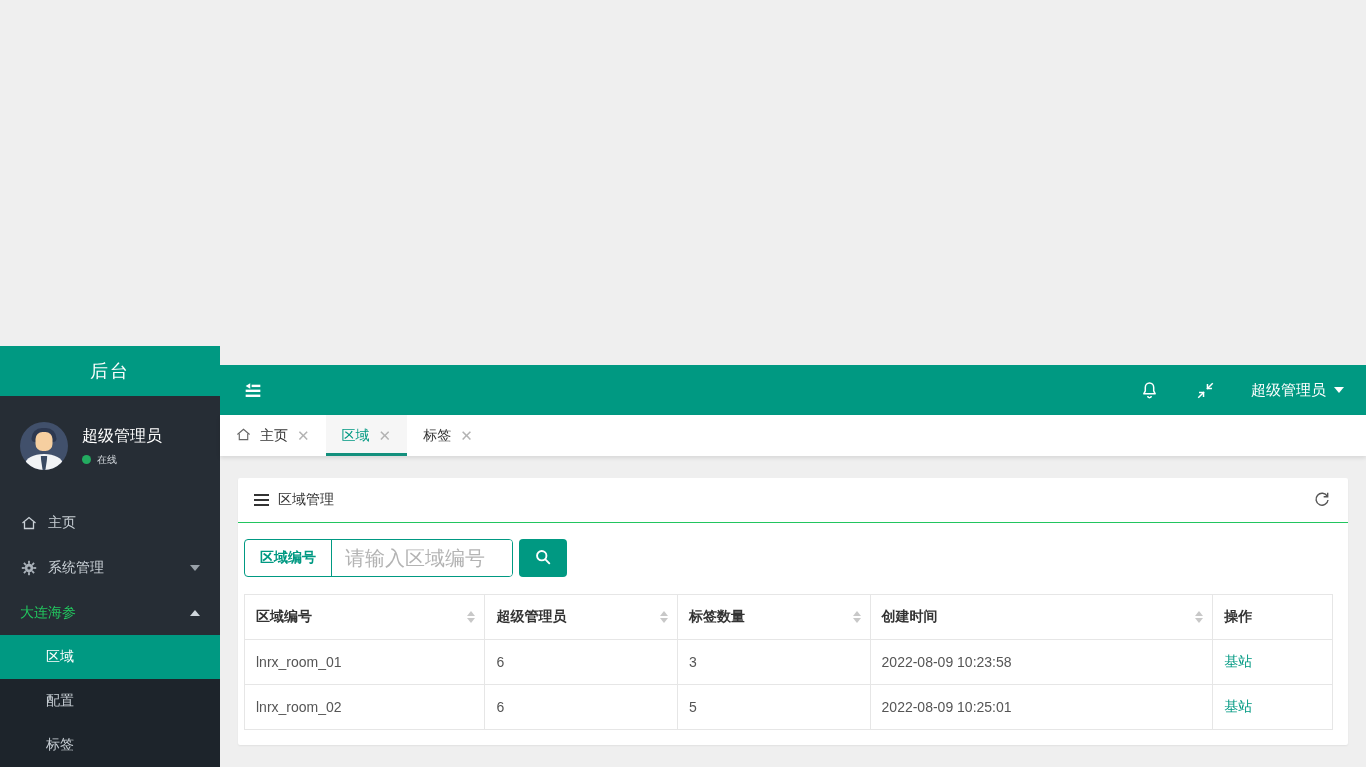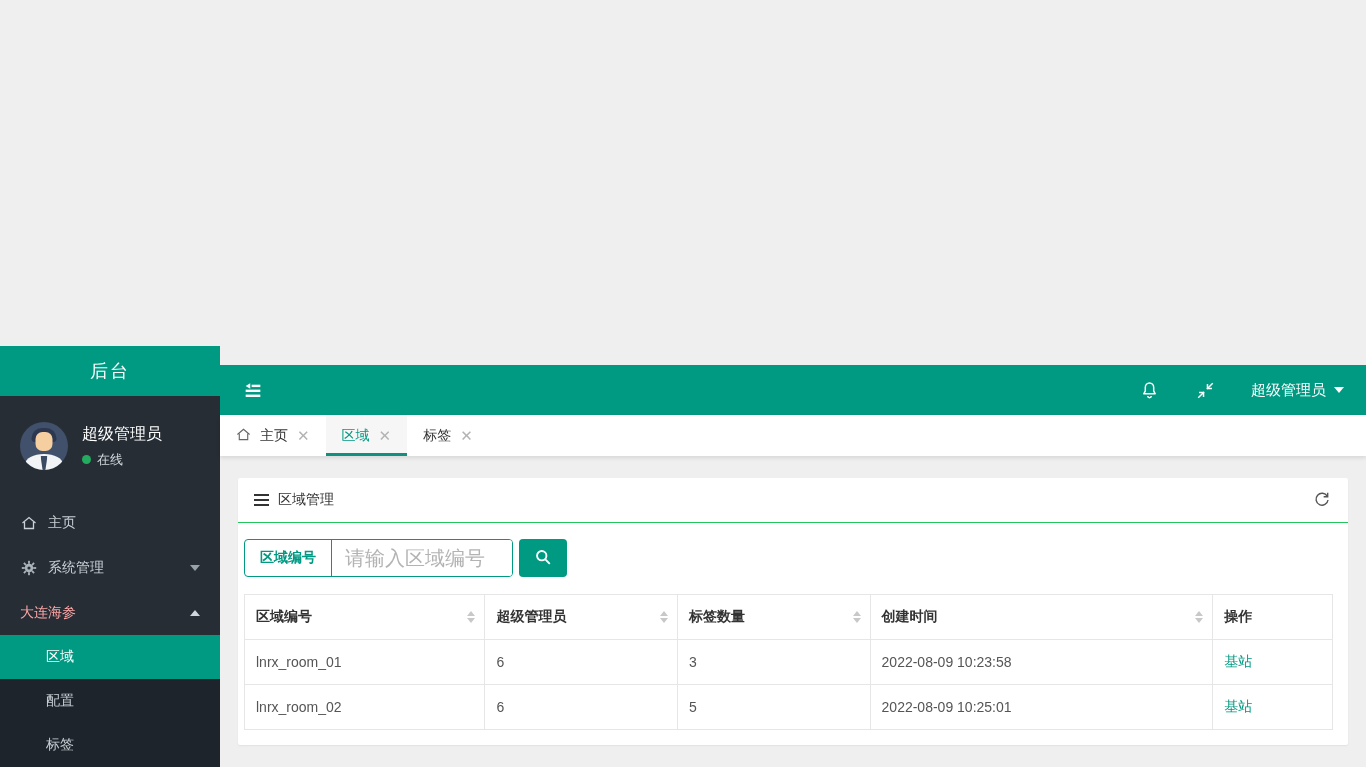--- a/index.html
+++ b/index.html
@@ -12,26 +12,26 @@
   .sidebar { width:220px; flex-shrink:0; background:#262d35; display:flex; flex-direction:column; }
   .logo { height:50px; background:#009982; color:#fff; font-size:18px; letter-spacing:2px;
           display:flex; align-items:center; justify-content:center; }
   .user-block { display:flex; align-items:center; gap:14px; padding:26px 20px 30px 20px; }
   .avatar { width:48px; height:48px; border-radius:50%; background:#41506b; position:relative; overflow:hidden; flex-shrink:0; }
   .avatar .hair { position:absolute; top:6px; left:50%; transform:translateX(-50%); width:25px; height:14px; background:#2d3850; border-radius:12px 12px 4px 4px; }
   .avatar .face { position:absolute; top:10px; left:50%; transform:translateX(-50%); width:17px; height:19px; background:#f6cfa0; border-radius:7px; }
   .avatar .body { position:absolute; bottom:-5px; left:50%; transform:translateX(-50%); width:38px; height:21px; background:#f2f4f6; border-radius:50% 50% 0 0; }
   .avatar .tie  { position:absolute; bottom:0; left:50%; transform:translateX(-50%); width:7px; height:14px; background:#3a4a63; clip-path:polygon(0 0,100% 0,70% 100%,30% 100%); }
   .user-name { color:#fff; font-size:16px; margin-bottom:6px; }
-  .user-status { display:flex; align-items:center; gap:6px; color:#d3d8dd; font-size:13px; }
+  .user-status { display:flex; align-items:center; gap:6px; color:#d3d8dd; font-size:10px; }
   .dot { width:9px; height:9px; border-radius:50%; background:#23ab60; display:inline-block; }
 
   .menu-item { height:45px; display:flex; align-items:center; padding:0 20px; color:#c9d0d6; font-size:14px; cursor:pointer; }
   .menu-item .mi-icon { width:17px; margin-right:11px; display:flex; align-items:center; justify-content:center; }
-  .menu-item.no-icon { color:#fca5a5; }
+  .menu-item.no-icon { color:#22c55e; }
   .caret { margin-left:auto; width:0; height:0; border-left:5px solid transparent; border-right:5px solid transparent; }
   .caret.down { border-top:6px solid #99a1a9; }
   .caret.up   { border-bottom:6px solid #cfd6dc; }
   .submenu { background:#1d242b; }
   .submenu-item { height:44px; display:flex; align-items:center; padding-left:46px; color:#c9d0d6; font-size:14px; cursor:pointer; }
   .submenu-item.active { background:#009982; color:#fff; }
 
   
   .main { flex:1; display:flex; flex-direction:column; min-width:0; }
   .topbar { height:50px; background:#009982; display:flex; align-items:center; padding:0 22px; color:#fff; flex-shrink:0; }

